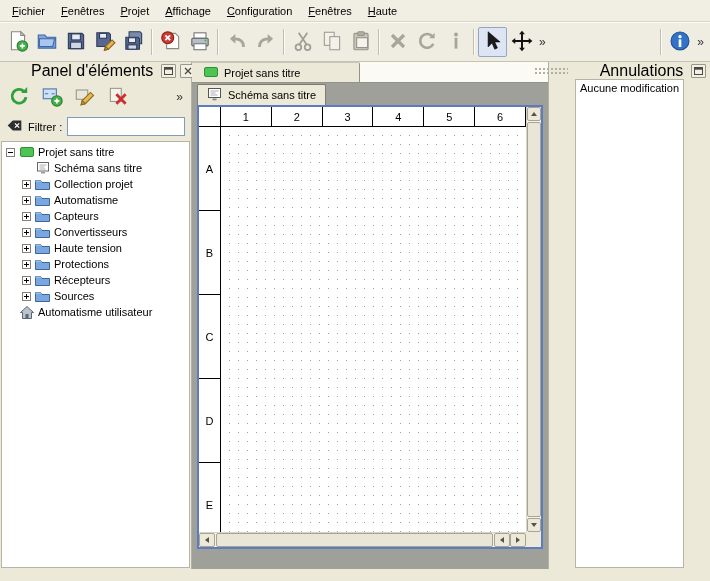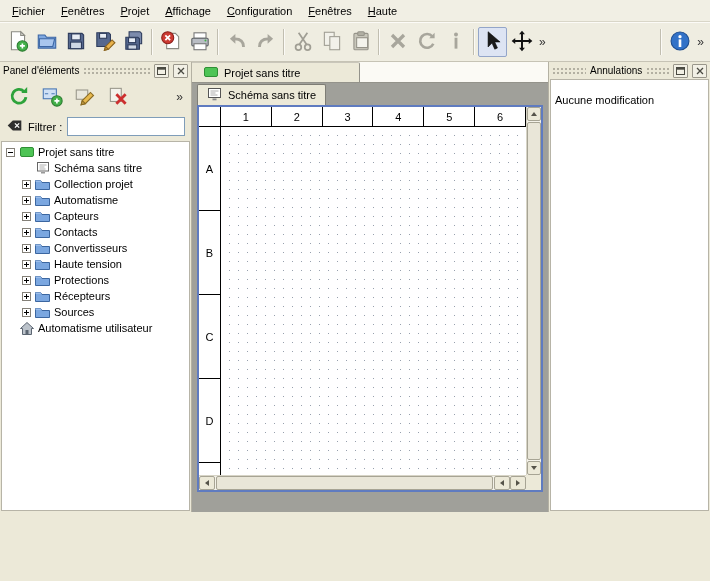--- a/index.html
+++ b/index.html
@@ -1,19 +1,19 @@
 <!DOCTYPE html>
 <html><head>
 <meta charset="utf-8">
 <style>
   * { margin:0; padding:0; box-sizing:border-box; }
   html,body { width:710px; height:581px; }
   body { font-family:"Liberation Sans","DejaVu Sans",sans-serif; font-size:11px; color:#000;
          background:#ece9d8; overflow:hidden; }
-  .app { width:710px; height:512px; display:flex; flex-direction:column; background:#0369a1; }
+  .app { width:710px; height:569px; display:flex; flex-direction:column; background:#0369a1; }
 
   
   .menubar { height:22px; display:flex; align-items:center; padding:0 4px; background:#f1efe4;
              border-bottom:1px solid #d9d6c8; }
   .menu-item { display:inline-block; padding:3px 8px; cursor:default; }
   .menu-item::first-letter { text-decoration:underline; }
 
   
   .toolbar { height:40px; display:flex; align-items:center; padding:2px 3px; background:#efede1;
              border-bottom:1px solid #c6c3b5; box-shadow:inset 0 1px 0 #fcfbf7; }
@@ -22,23 +22,23 @@
   .tb-btn.selected { background:#dde4f3; border-color:#93a5c9; }
   .tb-sep { width:0; height:26px; border-left:1px solid #c1beb0; border-right:1px solid #fbfaf6; margin:0 3px; flex:none; }
   .tb-overflow { font-size:12px; color:#333; padding:0 3px; flex:none; }
   .spacer-auto { margin-left:auto; }
 
   
   .workspace { flex:1; display:flex; min-height:0; }
 
   
   .dock-left  { width:192px; display:flex; flex-direction:column; background:#ece9d8; border-right:1px solid #b4b1a3; }
-  .dock-right { width:162px; display:flex; flex-direction:column; background:#ece9d8; border-left:1px solid #b4b1a3; }
+  .dock-right { width:162px; display:flex; flex-direction:column; background:#ece9d8; border-left:1px solid #b4b1a3;align-items:center; }
   .dock-titlebar { height:17px; display:flex; align-items:center; gap:4px; padding:1px 3px; }
-  .dock-title { font-size:10px; white-space:nowrap; }
+  .dock-title { font-size:16px; white-space:nowrap;margin-left:28px; }
   .dock-grip { flex:1; height:8px; background-image:radial-gradient(#b3b0a2 1px, transparent 1.1px);
                background-size:4px 4px; }
   .dock-grip.fixed { flex:none; width:34px; }
   .dock-btn { width:15px; height:14px; display:flex; align-items:center; justify-content:center;
               border:1px solid #99968a; background:#f2f0e5; border-radius:1px; flex:none; }
 
   
   .panel-toolbar { height:36px; display:flex; align-items:center; gap:5px; padding:3px 5px; }
   .pt-btn { width:28px; height:28px; display:flex; align-items:center; justify-content:center;
             border:1px solid transparent; border-radius:2px; }
@@ -84,21 +84,21 @@
   .h-thumb { flex:1; background:#e9e6d8; border:1px solid #a7a494; border-radius:2px; margin:0 1px; }
   .sb-corner { background:#ece9d8; }
   .arr { width:0; height:0; border:3px solid transparent; }
   .arr-up    { border-bottom:4px solid #55534a; border-top:none; }
   .arr-down  { border-top:4px solid #55534a; border-bottom:none; }
   .arr-left  { border-right:4px solid #55534a; border-left:none; }
   .arr-right { border-left:4px solid #55534a; border-right:none; }
 
   
   .undo-list { flex:1; margin:0 1px 1px 1px; background:#fff; border:1px solid #b7b4a7; }
-  .undo-item { padding:14px 4px; white-space:nowrap; }
+  .undo-item { padding:2px 4px; white-space:nowrap; }
 </style>
 </head>
 <body>
 
 <div class="app">
 
   <div class="menubar">
     <span class="menu-item">Fichier</span>
     <span class="menu-item">Fenêtres</span>
     <span class="menu-item">Projet</span>
@@ -339,30 +339,20 @@
           </div>
         <div class="tree-row lvl1">
             <span class="expander plus"></span>
             <span class="ticon">
               <svg width="15" height="12" viewBox="0 0 15 12">
                 <path d="M0.5 2.5h5l1.5 2h7.5v7H0.5z" fill="#7ba7e0" stroke="#3b66a0"></path>
                 <path d="M0.5 2.5h5l1 1.3H0.5z" fill="#a8c6ee"></path>
               </svg>
             </span>
             <span class="tree-label">Capteurs</span>
-          </div>
-        <div class="tree-row lvl1">
-            <span class="expander plus"></span>
-            <span class="ticon">
-              <svg width="15" height="12" viewBox="0 0 15 12">
-                <path d="M0.5 2.5h5l1.5 2h7.5v7H0.5z" fill="#7ba7e0" stroke="#3b66a0"></path>
-                <path d="M0.5 2.5h5l1 1.3H0.5z" fill="#a8c6ee"></path>
-              </svg>
-            </span>
-            <span class="tree-label">Contacts</span>
           </div>
         <div class="tree-row lvl1">
             <span class="expander plus"></span>
             <span class="ticon">
               <svg width="15" height="12" viewBox="0 0 15 12">
                 <path d="M0.5 2.5h5l1.5 2h7.5v7H0.5z" fill="#7ba7e0" stroke="#3b66a0"></path>
                 <path d="M0.5 2.5h5l1 1.3H0.5z" fill="#a8c6ee"></path>
               </svg>
             </span>
             <span class="tree-label">Convertisseurs</span>

